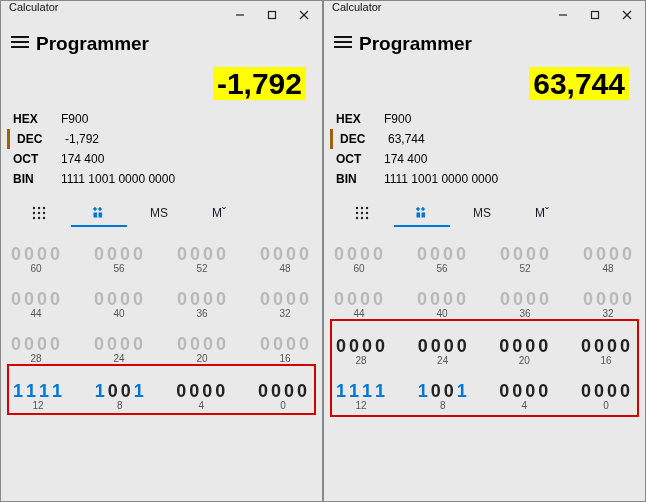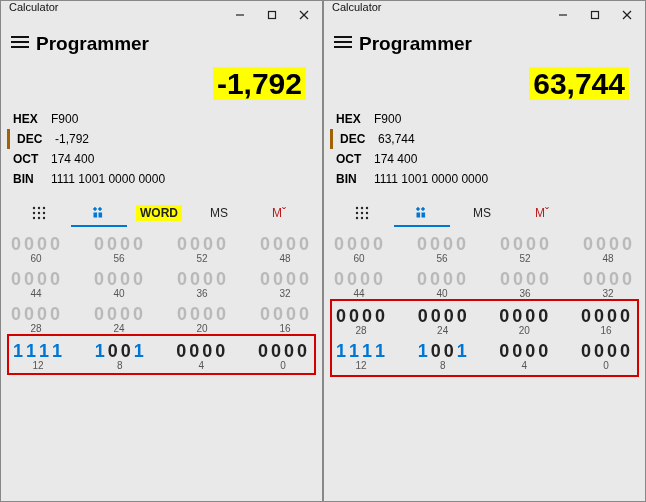--- a/index.html
+++ b/index.html
@@ -12,37 +12,37 @@
     .tb-btn svg { width: 10px; height: 10px; stroke: #222; stroke-width: 1.2; fill: none; }
 
     .mode-row { display: flex; align-items: center; gap: 7px; padding: 4px 10px 8px 10px; }
     .hamburger svg { width: 18px; height: 14px; stroke: #111; stroke-width: 2; }
     .mode-label { font-size: 19px; font-weight: 600; }
 
     .result { text-align: right; padding: 4px 16px 6px 0; }
     .result span { font-size: 30px; font-weight: 700; background: #ffff00; padding: 0 4px; }
 
     .bases { padding: 2px 12px 8px 12px; font-size: 12px; }
-    .base-row { display: flex; gap: 8px; padding: 3px 0; align-items: center; }
+    .base-row { display: flex; gap: 18px; padding: 3px 0; align-items: center; }
     .base-row.sel { border-left: 3px solid #a16207; margin-left: -6px; padding-left: 7px; }
     .base-key { width: 30px; font-weight: 700; }
 
     .tabbar { display: flex; align-items: flex-end; gap: 4px; padding: 0 10px; height: 30px; }
     .tab { flex: 0 0 auto; width: 56px; height: 28px; display: flex; align-items: center; justify-content: center; font-size: 12px; color: #222; }
     .tab.icon svg { width: 16px; height: 16px; }
     .tab.sel { border-bottom: 2px solid #0077d4; color: #0077d4; }
     .tab.sel svg { fill: #0077d4; stroke: #0077d4; }
     .tab.hl span { background: #ffff00; font-weight: 600; padding: 1px 4px; }
-    .tab.dis { color: #b91c1c; }
+    .tab.dis { color: #0f172a; }
 
     .bitgrid { padding: 6px 10px 10px 10px; flex: 1; }
     .bitrow { display: flex; justify-content: space-between; margin-bottom: 4px; }
     .bitrow.box { border: 2px solid #d40000; padding: 4px 4px 2px 4px; margin: -4px -4px 6px -4px; }
     .dbl-box { border: 2px solid #d40000; padding: 4px 4px 0 4px; margin: -4px -4px 0 -4px; }
-    .nibble { text-align: right; }
+    .nibble { text-align: right; margin-top: 10px; }
     .bits { font-size: 18px; font-weight: 700; letter-spacing: 3px; font-family: "Segoe UI", monospace; }
     .bits.z { color: #b9b9b9; }
     .bits.inactive { color: #b9b9b9; }
     .bits.active .b0 { color: #222; }
     .bits.active .b1 { color: #0077d4; }
     .pos { font-size: 10px; color: #555; padding-right: 2px; margin-top: -2px; text-align: center; }
 
     .bits span { display: inline-block; width: 13px; text-align: center; }
   </style>
 </head>
@@ -110,23 +110,20 @@
         </svg>
       </div>
       <div class="tab icon sel">
         <svg viewBox="0 0 16 16">
           <circle cx="4" cy="5" r="1.3"></circle>
           <circle cx="9" cy="5" r="1.3"></circle>
           <rect x="3" y="9" width="2.6" height="4"></rect>
           <rect x="8" y="9" width="2.6" height="4"></rect>
         </svg>
       </div>
-      <div class="tab hl">
-        <span>WORD</span>
-      </div>
       <div class="tab">
         <span>MS</span>
       </div>
       <div class="tab dis">
         <span>Mˇ</span>
       </div>
     </div>
     <div class="bitgrid">
       <div class="bitrow">
         <div class="nibble">

